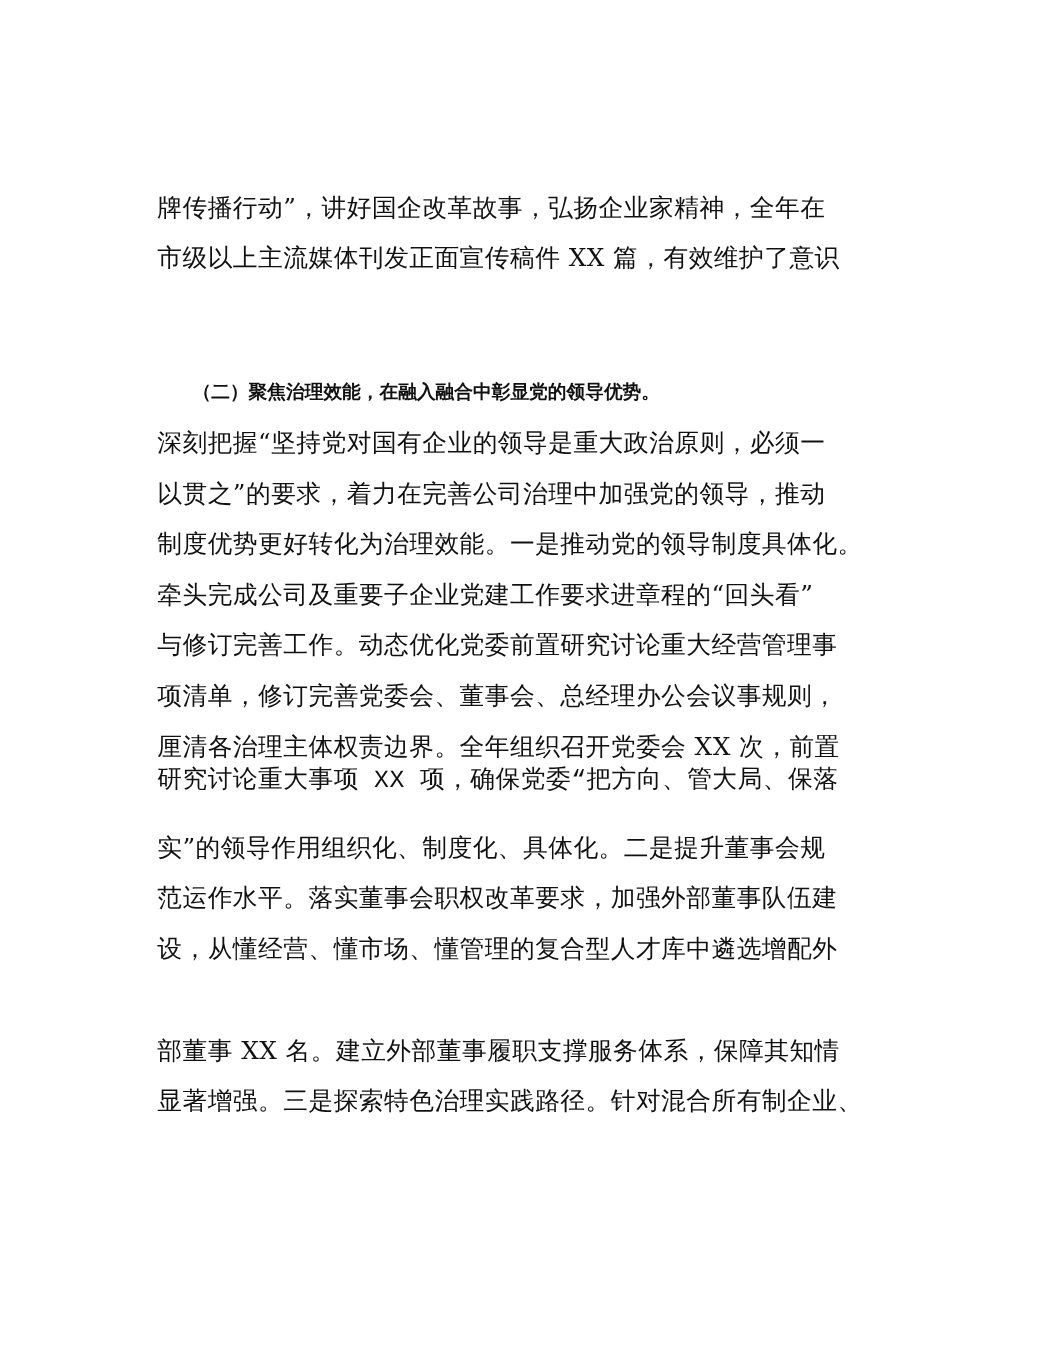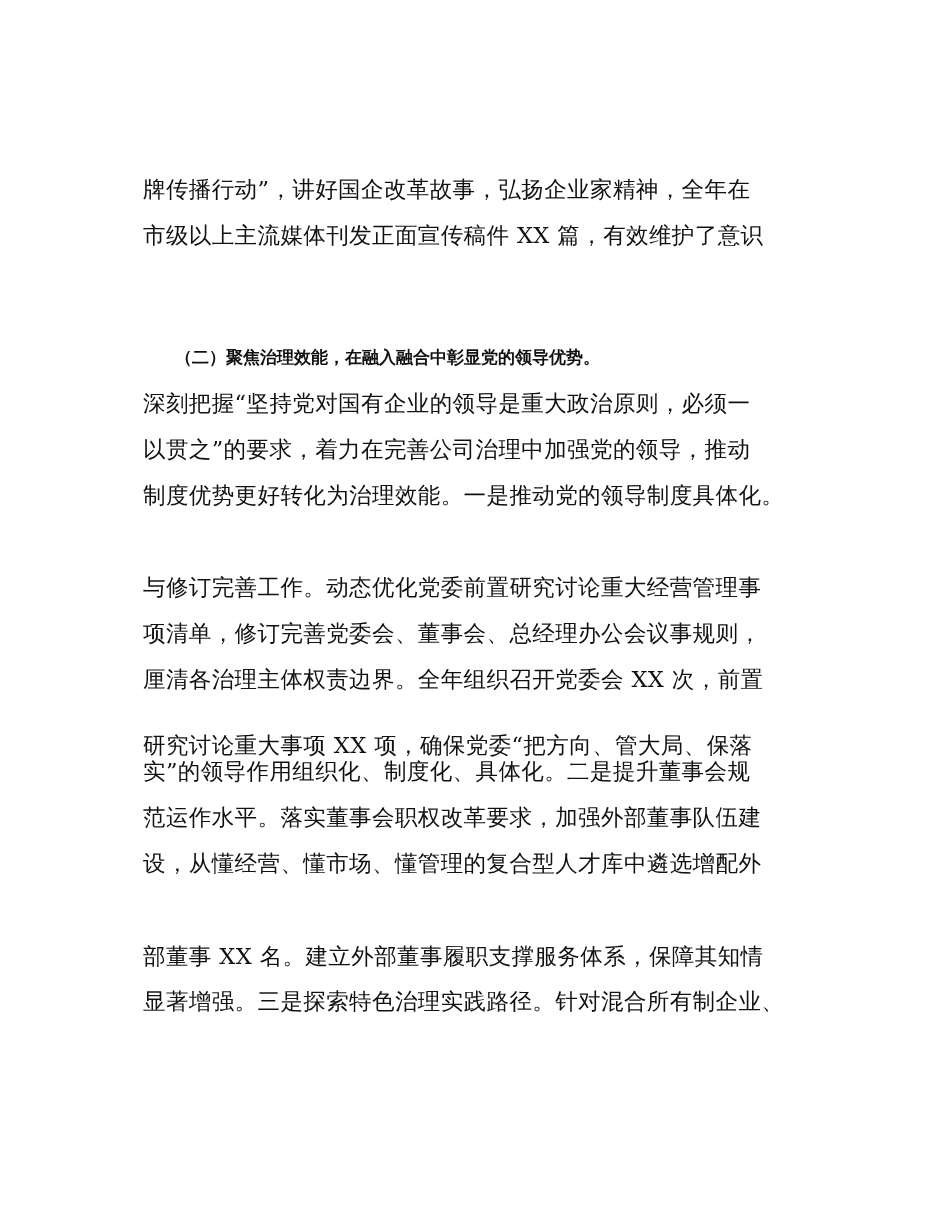--- a/index.html
+++ b/index.html
@@ -44,22 +44,23 @@
 <div class="page">
 
   <div class="line" style="top:174px;">牌传播行动”，讲好国企改革故事，弘扬企业家精神，全年在</div>
   <div class="line" style="top:220px;">市级以上主流媒体刊发正面宣传稿件 XX 篇，有效维护了意识</div>
 
   <div class="line heading" style="top:342px;">（二）聚焦治理效能，在融入融合中彰显党的领导优势。</div>
 
   <div class="line" style="top:388px;">深刻把握“坚持党对国有企业的领导是重大政治原则，必须一</div>
   <div class="line" style="top:434px;">以贯之”的要求，着力在完善公司治理中加强党的领导，推动</div>
   <div class="line" style="top:480px;">制度优势更好转化为治理效能。一是推动党的领导制度具体化。</div>
+  <div class="line" style="top:526px;">牵头完成公司及重要子企业党建工作要求进章程的“回头看”</div>
   <div class="line" style="top:572px;">与修订完善工作。动态优化党委前置研究讨论重大经营管理事</div>
   <div class="line" style="top:664px;">厘清各治理主体权责边界。全年组织召开党委会 XX 次，前置</div>
   <div class="line" style="top:618px;">项清单，修订完善党委会、董事会、总经理办公会议事规则，</div>
-  <div class="line" style="top:730px;">研究讨论重大事项 XX 项，确保党委“把方向、管大局、保落</div>
+  <div class="line" style="top:694px;font-family:Liberation Mono, monospace;">研究讨论重大事项 XX 项，确保党委“把方向、管大局、保落</div>
   <div class="line" style="top:756px;">实”的领导作用组织化、制度化、具体化。二是提升董事会规</div>
   <div class="line" style="top:802px;">范运作水平。落实董事会职权改革要求，加强外部董事队伍建</div>
   <div class="line" style="top:848px;">设，从懂经营、懂市场、懂管理的复合型人才库中遴选增配外</div>
   <div class="line" style="top:894px;margin-top:47px;">部董事 XX 名。建立外部董事履职支撑服务体系，保障其知情</div>
   <div class="line" style="top:986px;">显著增强。三是探索特色治理实践路径。针对混合所有制企业、</div>
 </div>
 
 </body></html>

